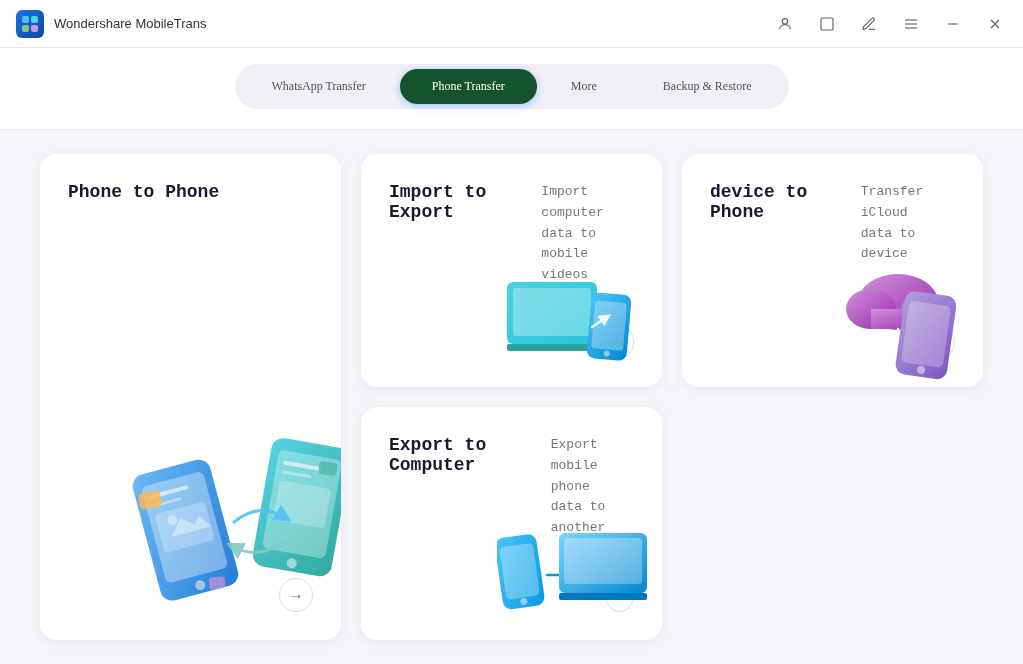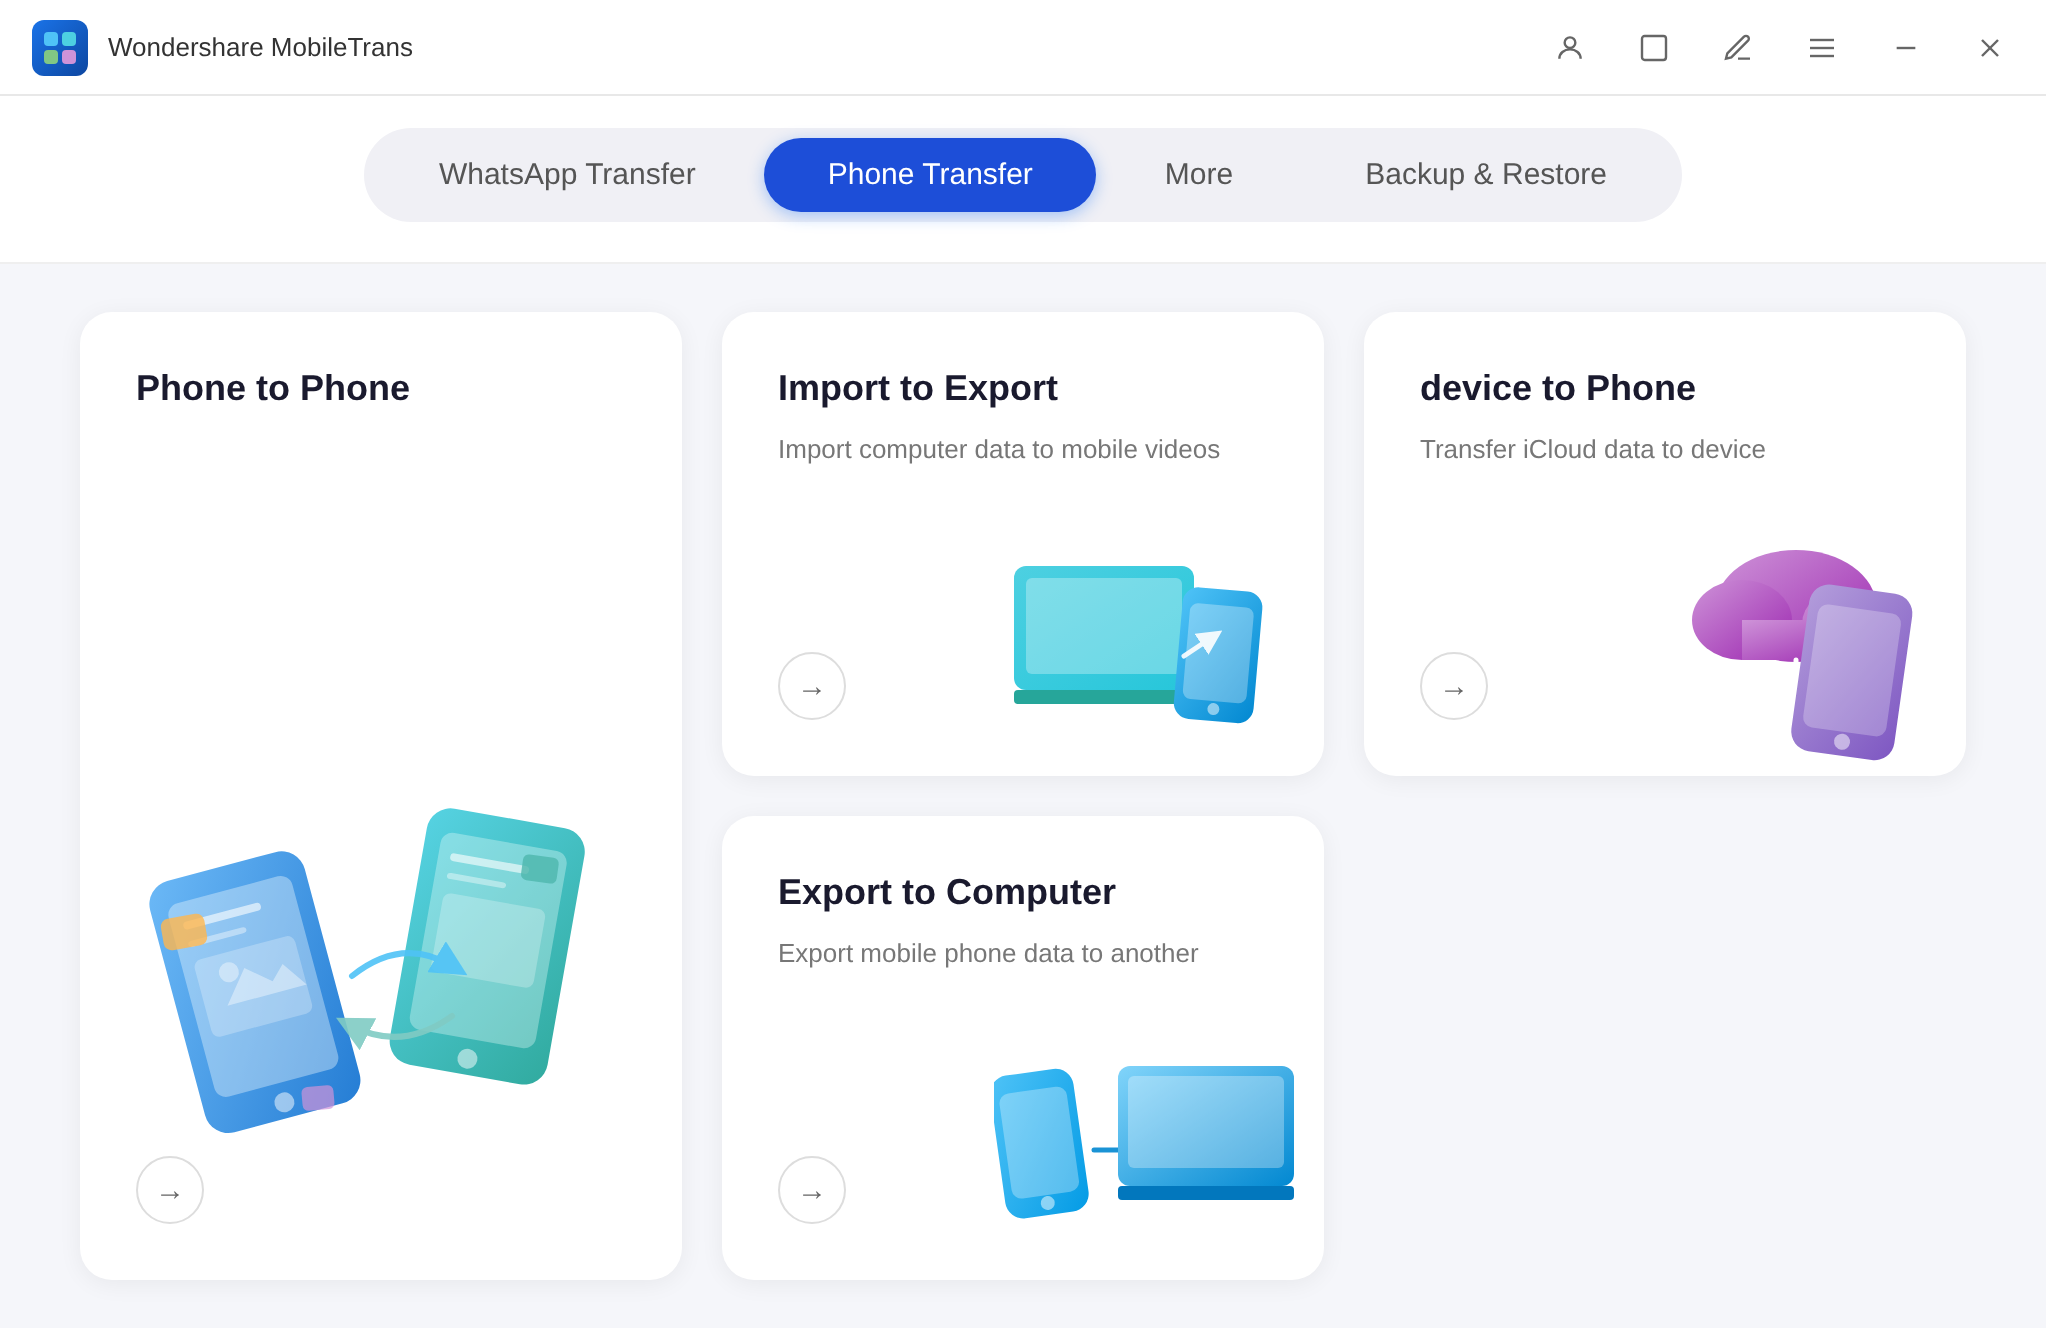--- a/index.html
+++ b/index.html
@@ -94,29 +94,30 @@
       padding: 5px;
       display: flex;
       gap: 2px;
     }
 
     .nav-tab {
       padding: 10px 32px;
       border-radius: 25px;
       border: none;
       background: transparent;
-      font-size: 15px;
+      font-size: 12px;
       font-weight: 500;
       color: #555;
       cursor: pointer;
       transition: all 0.2s;
+      font-family: Liberation Serif, serif;
     }
 
     .nav-tab.active {
-      background: #1d4ed8;
+      background: #14532d;
       color: #ffffff;
       box-shadow: 0 2px 8px rgba(45, 126, 247, 0.4);
     }
 
     
     .main-content {
       flex: 1;
       padding: 24px 40px;
       overflow-y: auto;
       background: #f5f6fa;
@@ -134,21 +135,22 @@
     .card {
       background: #ffffff;
       border-radius: 16px;
       padding: 28px;
       position: relative;
       overflow: hidden;
       box-shadow: 0 2px 12px rgba(0,0,0,0.06);
       cursor: pointer;
       transition: box-shadow 0.2s;
       display: flex;
-      flex-direction: column;
+      flex-direction: row;
+      font-family: Liberation Mono, monospace;
     }
 
     .card-large {
       grid-row: 1 / 3;
     }
 
     .card-title {
       font-size: 18px;
       font-weight: 700;
       color: #1a1a2e;

